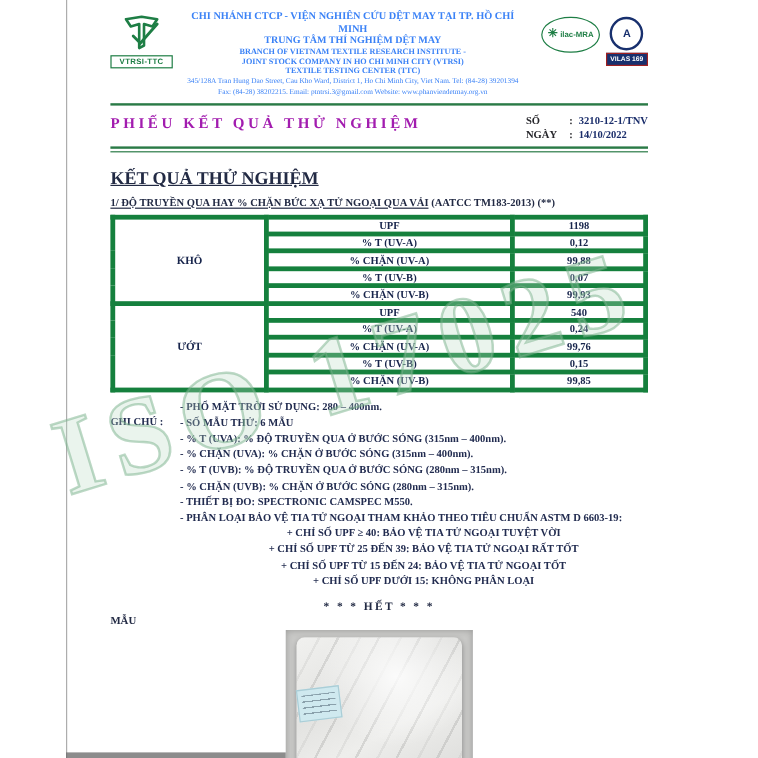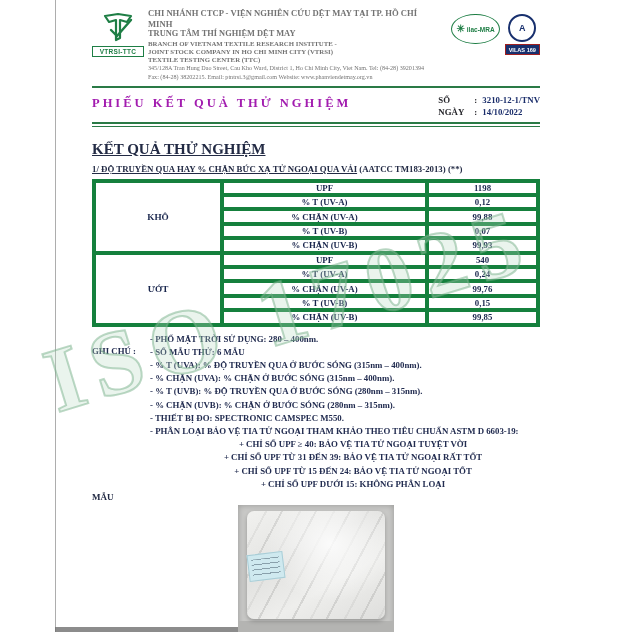--- a/index.html
+++ b/index.html
@@ -26,21 +26,21 @@
   .content { position:relative; z-index:2; padding:8px 92px 0 92px; }
 
   
   .hdr { display:flex; align-items:flex-start; }
   .logo-box { width:52px; flex:0 0 52px; text-align:center; padding-top:2px; }
   .logo-emblem { width:34px; height:34px; margin:0 auto; display:block; }
   .logo-name {
     margin-top:2px; border:1px solid #1e7e45; color:#1e7e45; font-weight:bold;
     font-size:6.5px; padding:1px 0; font-family:"Liberation Sans",sans-serif; letter-spacing:.3px;
   }
-  .org { flex:1 1 auto; color:#737373; padding:0 4px; }
+  .org { flex:1 1 auto; text-align:center; color:#3b82f6; padding:0 4px; }
   .org .l1 { font-size:8.6px; font-weight:bold; line-height:1.25; }
   .org .l2 { font-size:8.4px; font-weight:bold; line-height:1.25; }
   .org .le { font-size:6.8px; font-weight:bold; line-height:1.2; }
   .org .addr { font-size:6.1px; line-height:1.25; margin-top:1px; }
   .badges { flex:0 0 96px; display:flex; gap:5px; justify-content:flex-end; align-items:flex-start; padding-top:6px; }
   .ilac {
     border:1.4px solid #1e7e45; border-radius:50%/50%; color:#1e7e45; font-weight:bold;
     font-size:6.5px; padding:7px 4px; font-family:"Liberation Sans",sans-serif;
     display:flex; align-items:center; gap:2px; height:30px;
   }
@@ -236,25 +236,26 @@
       <span class="notes-label">GHI CHÚ :</span>
       <div class="note-line">- PHỔ MẶT TRỜI SỬ DỤNG: 280 – 400nm.</div>
       <div class="note-line">- SỐ MẪU THỬ: 6 MẪU</div>
       <div class="note-line">- % T (UVA): % ĐỘ TRUYỀN QUA Ở BƯỚC SÓNG (315nm – 400nm).</div>
       <div class="note-line">- % CHẶN (UVA): % CHẶN Ở BƯỚC SÓNG (315nm – 400nm).</div>
       <div class="note-line">- % T (UVB): % ĐỘ TRUYỀN QUA Ở BƯỚC SÓNG (280nm – 315nm).</div>
       <div class="note-line">- % CHẶN (UVB): % CHẶN Ở BƯỚC SÓNG (280nm – 315nm).</div>
       <div class="note-line">- THIẾT BỊ ĐO: SPECTRONIC CAMSPEC M550.</div>
       <div class="note-line">- PHÂN LOẠI BẢO VỆ TIA TỬ NGOẠI THAM KHẢO THEO TIÊU CHUẨN ASTM D 6603-19:</div>
       <div class="note-line indent2">+ CHỈ SỐ UPF ≥ 40: BẢO VỆ TIA TỬ NGOẠI TUYỆT VỜI</div>
-      <div class="note-line indent2">+ CHỈ SỐ UPF TỪ 31 ĐẾN 39: BẢO VỆ TIA TỬ NGOẠI RẤT TỐT</div>
+      <div class="note-line indent2">+ CHỈ SỐ UPF TỪ 25 ĐẾN 39: BẢO VỆ TIA TỬ NGOẠI RẤT TỐT</div>
       <div class="note-line indent2">+ CHỈ SỐ UPF TỪ 15 ĐẾN 24: BẢO VỆ TIA TỬ NGOẠI TỐT</div>
       <div class="note-line indent2">+ CHỈ SỐ UPF DƯỚI 15: KHÔNG PHÂN LOẠI</div>
     </div>
 
+    <div class="het">* * * HẾT * * *</div>
     <div class="mau">MẪU</div>
 
     <div class="sample-photo">
       <div class="photo-floor"></div>
       <div class="fabric"></div>
       <div class="fabric-label">
         <div class="lines"></div>
       </div>
     </div>
 

